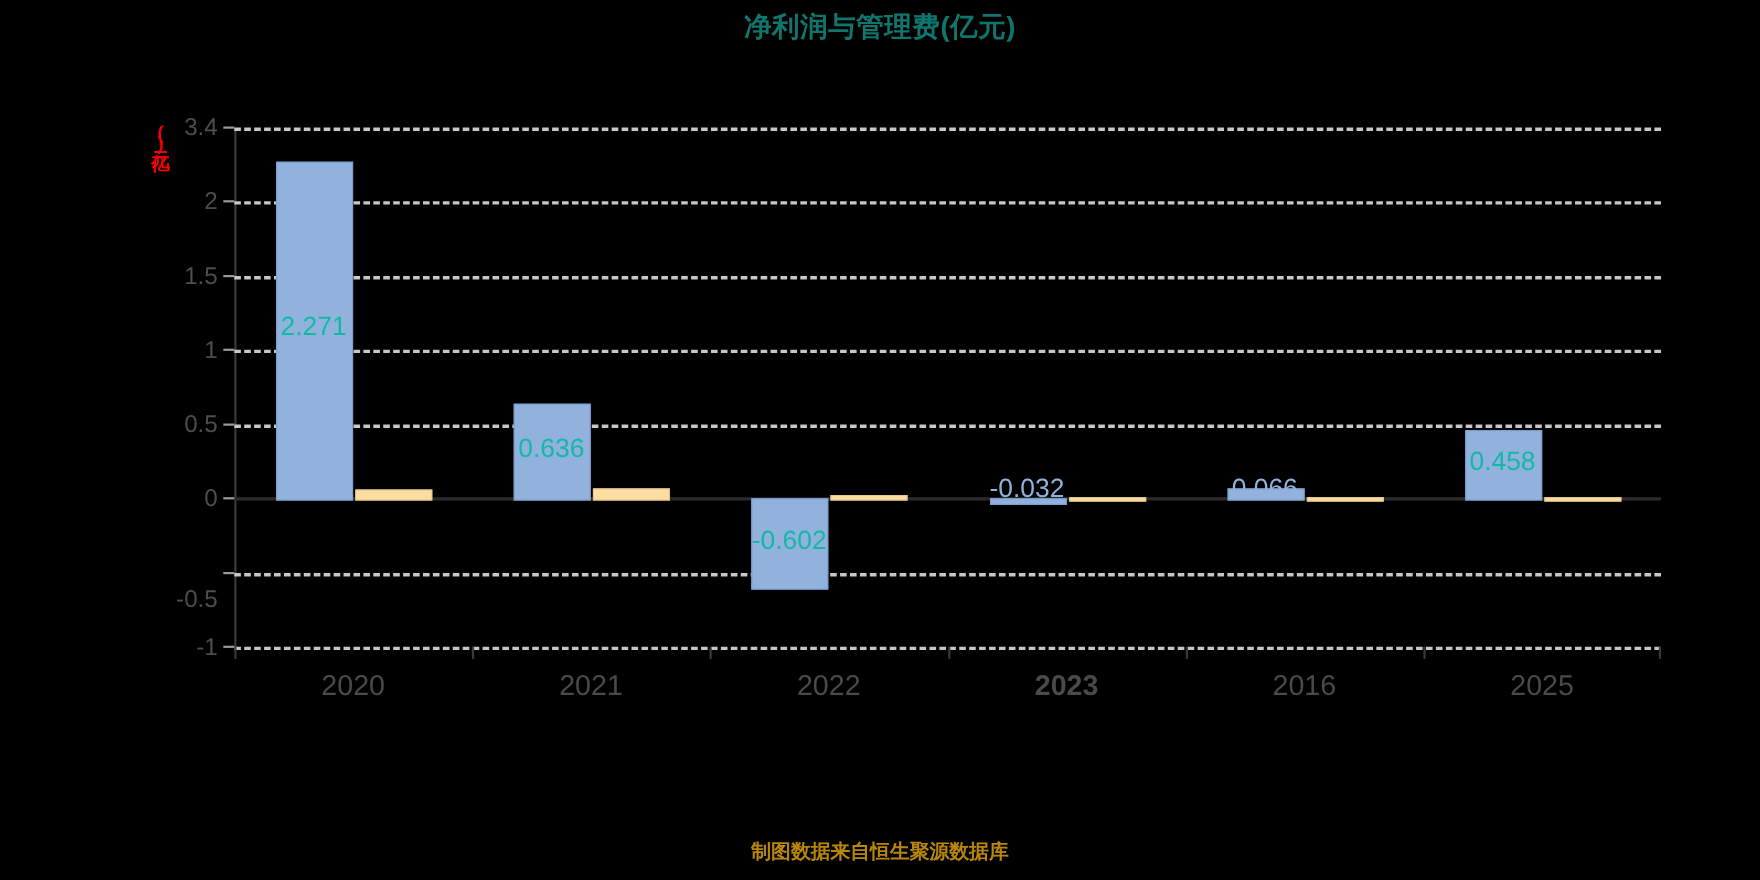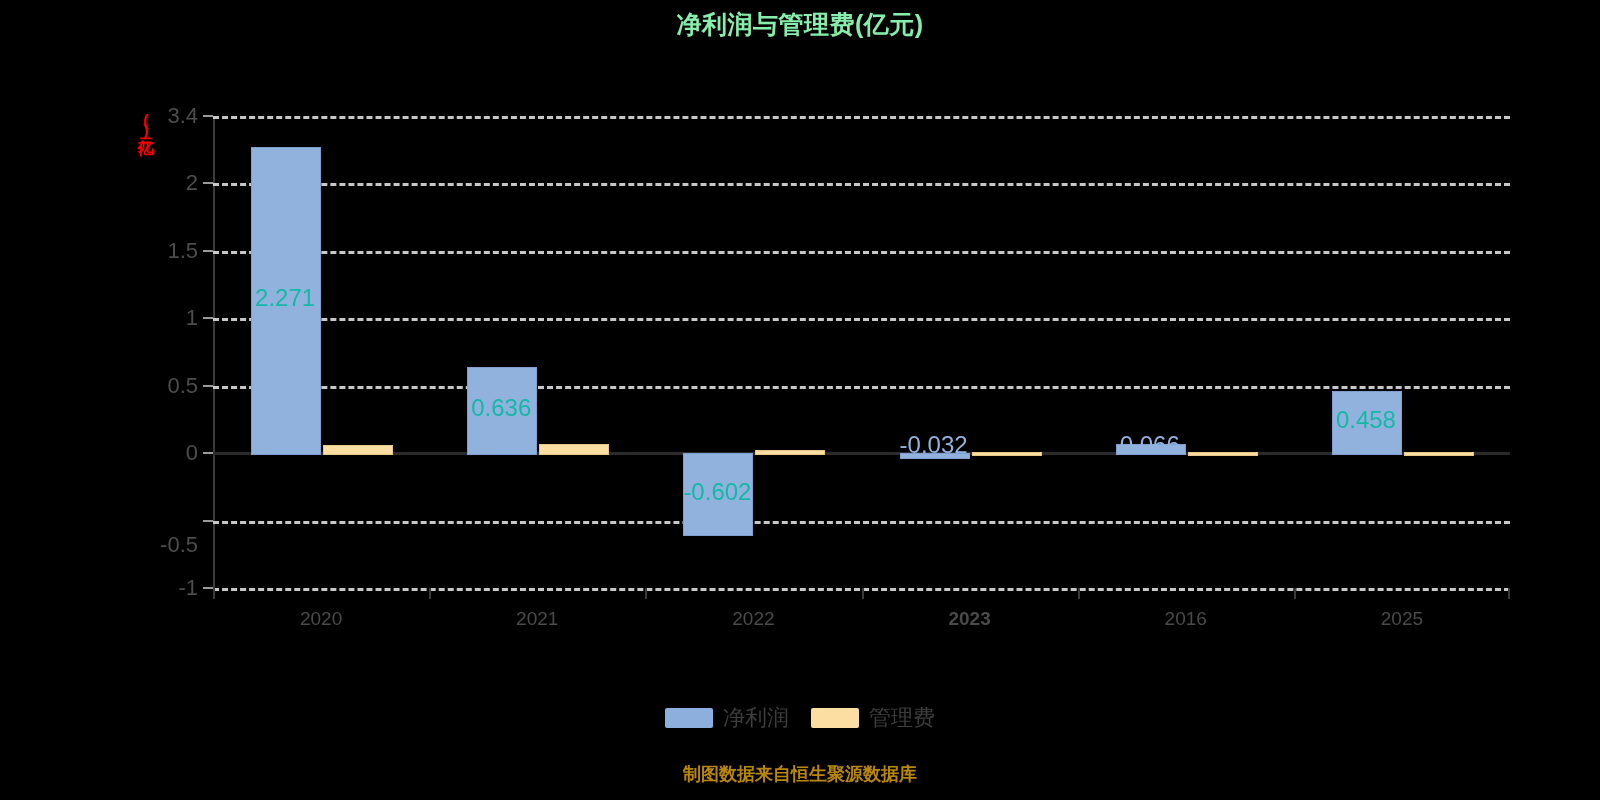--- a/index.html
+++ b/index.html
@@ -1,38 +1,38 @@
 <!DOCTYPE html>
 <html><head>
 <meta charset="utf-8">
 <style>
   html,body{margin:0;padding:0;background:#000;}
   body{width:1600px;height:800px;overflow:hidden;font-family:"Liberation Sans","DejaVu Sans",sans-serif;}
   #root{position:relative;width:1600px;height:800px;background:#000;}
 
   .title{
     position:absolute; left:0; top:8px; width:1600px; text-align:center;
-    font-size:25px; font-weight:bold; color:#86efac; letter-spacing:.5px;
+    font-size:25px; font-weight:bold; color:#0f766e; letter-spacing:.5px;
   }
 
   
   .plot{position:absolute; left:213px; top:116px; width:1297px; height:472px;}
 
   .gridline{position:absolute; left:0; width:100%; height:0;
     border-top:3px dashed #d8d8d8; opacity:.92;}
   .zeroline{position:absolute; left:0; width:100%; height:3px; background:#2b2b2b;}
 
   .yaxis{position:absolute; left:0; top:0; width:2px; height:472px; background:#3a3a3a;}
   .ytick{position:absolute; left:-10px; width:10px; height:2px; background:#9a9a9a;}
   .ylabel{position:absolute; right:1312px; transform:translateY(-50%);
     font-size:22px; color:#4d4d4d; white-space:nowrap;}
 
   .xtick{position:absolute; top:472px; width:2px; height:11px; background:#3a3a3a;}
   .xlabel{position:absolute; top:492px; transform:translateX(-50%);
-    font-size:19px; color:#4a4a4a;}
+    font-size:26px; color:#4a4a4a;}
 
   .bar{position:absolute;}
   .bar.net{background:#92b2de; border:1px solid #7e9fd0;}
   .bar.mgmt{background:#fcdda2; border:1px solid #e8c888;}
 
   .vlabel{position:absolute; transform:translateX(-50%);
     font-size:24px; color:#14b8a6; white-space:nowrap;}
   .vlabel.clipped{color:#92b2de;}
 
   .axis-unit{
@@ -114,25 +114,15 @@
       <div class="vlabel clipped" style="left: 936.75px; top: 315.143px;">0.066</div>
       <div class="bar mgmt" style="left: 974.75px; top: 336.334px; width: 68px; height: 2px;"></div>
       <div class="xtick" style="left: 1080.83px;"></div>
       <div class="xlabel" style="left: 1188.92px;">2025</div>
       <div class="bar net" style="left: 1118.92px; top: 275.378px; width: 68px; height: 61.7646px;"></div>
       <div class="vlabel" style="left: 1152.92px; top: 290.261px;">0.458</div>
       <div class="bar mgmt" style="left: 1190.92px; top: 336.334px; width: 68px; height: 2px;"></div>
       <div class="xtick" style="left: 1295px;"></div>
     </div>
 
-  <div class="legend">
-    <div class="legend-item">
-      <span class="swatch net"></span>
-      <span class="legend-text">净利润</span>
-    </div>
-    <div class="legend-item">
-      <span class="swatch mgmt"></span>
-      <span class="legend-text">管理费</span>
-    </div>
-  </div>
 
   <div class="footer">制图数据来自恒生聚源数据库</div>
 </div>
 
 </body></html>

